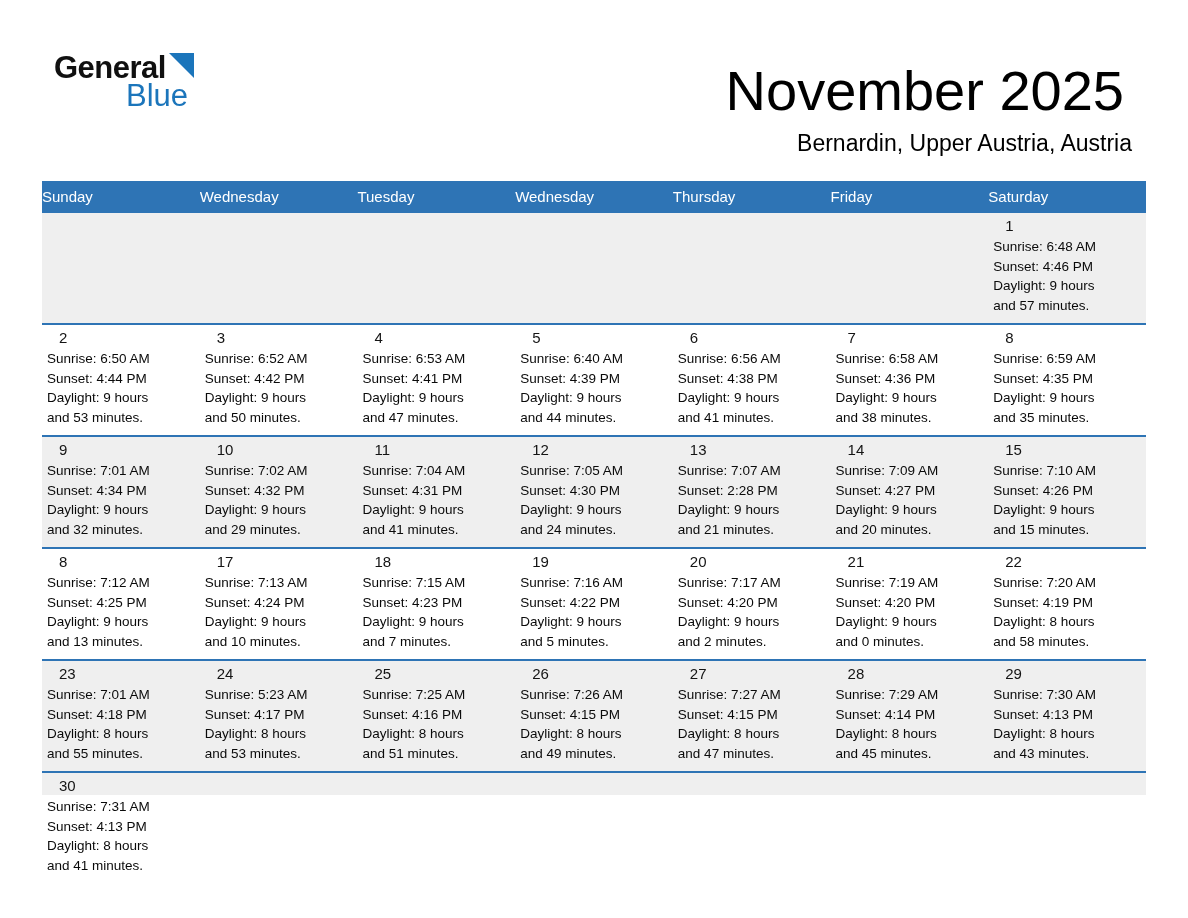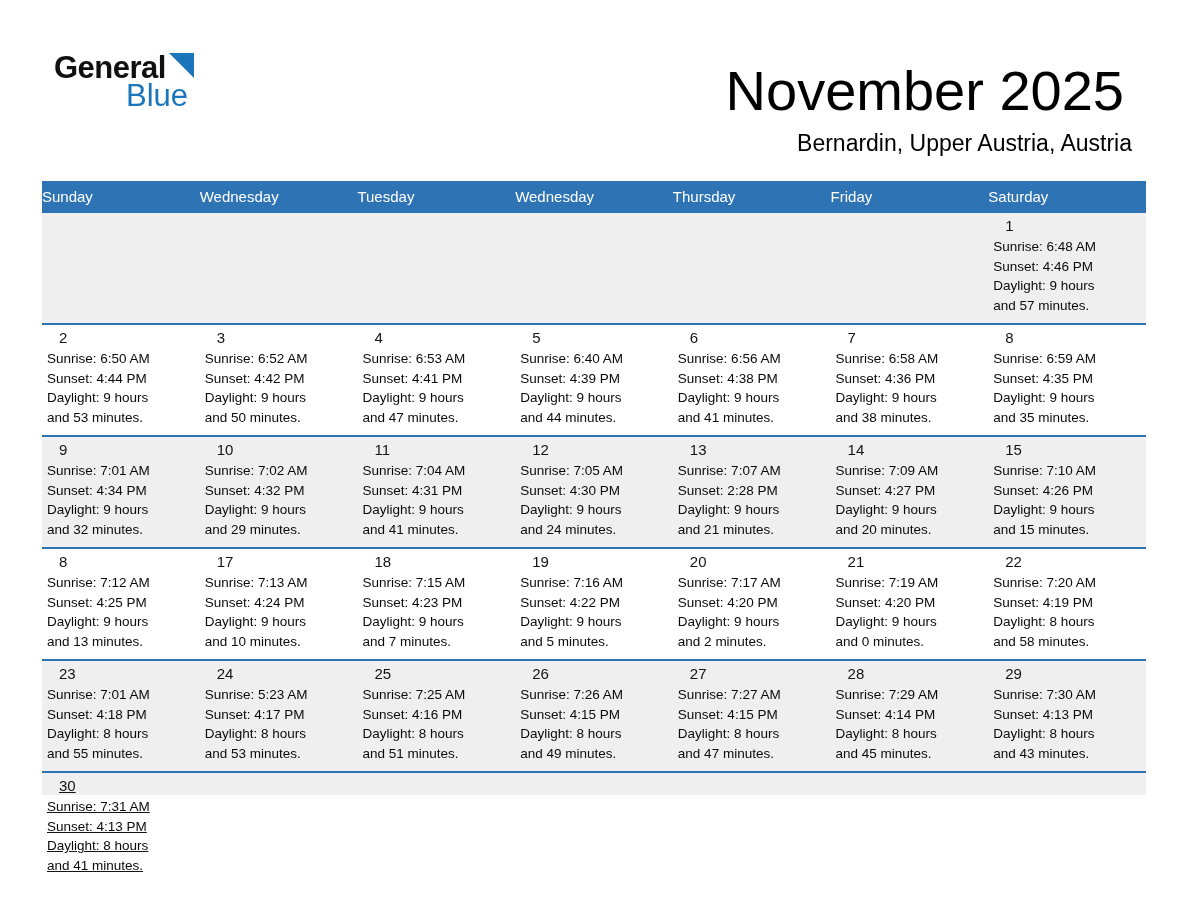--- a/index.html
+++ b/index.html
@@ -55,21 +55,20 @@
   .week-row {
     display: grid; grid-template-columns: repeat(7, 1fr);
     border-top: 2px solid #2E74B5;
     min-height: 108px;
     background: #ffffff;
   }
   .week-row.shaded { background: #EFEFEF; }
   .week-row.last {
     background: linear-gradient(to bottom, #EFEFEF 0px, #EFEFEF 22px, #ffffff 22px);
     min-height: 114px;
-    text-decoration: underline;
   }
   .day-cell { padding: 2px 6px 8px 5px; overflow: hidden; }
   .day-num {
     font-size: 15px; color: #141414;
     padding: 2px 0 2px 12px; line-height: 18px;
   }
   .day-line {
     font-size: 13.5px; line-height: 19.5px; color: #0a0a0a;
     white-space: nowrap;
   }

